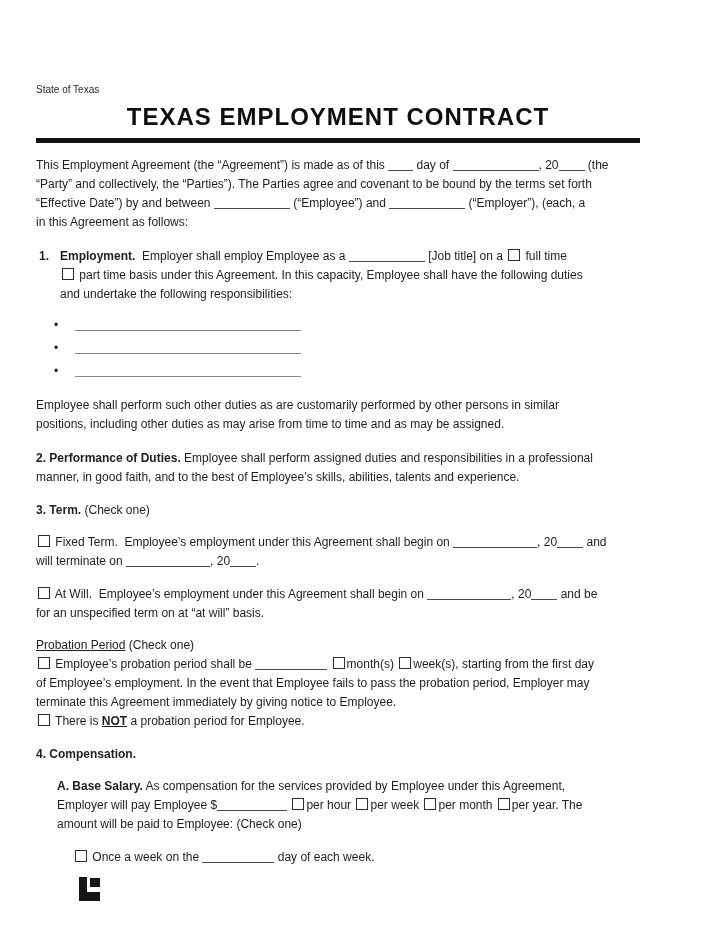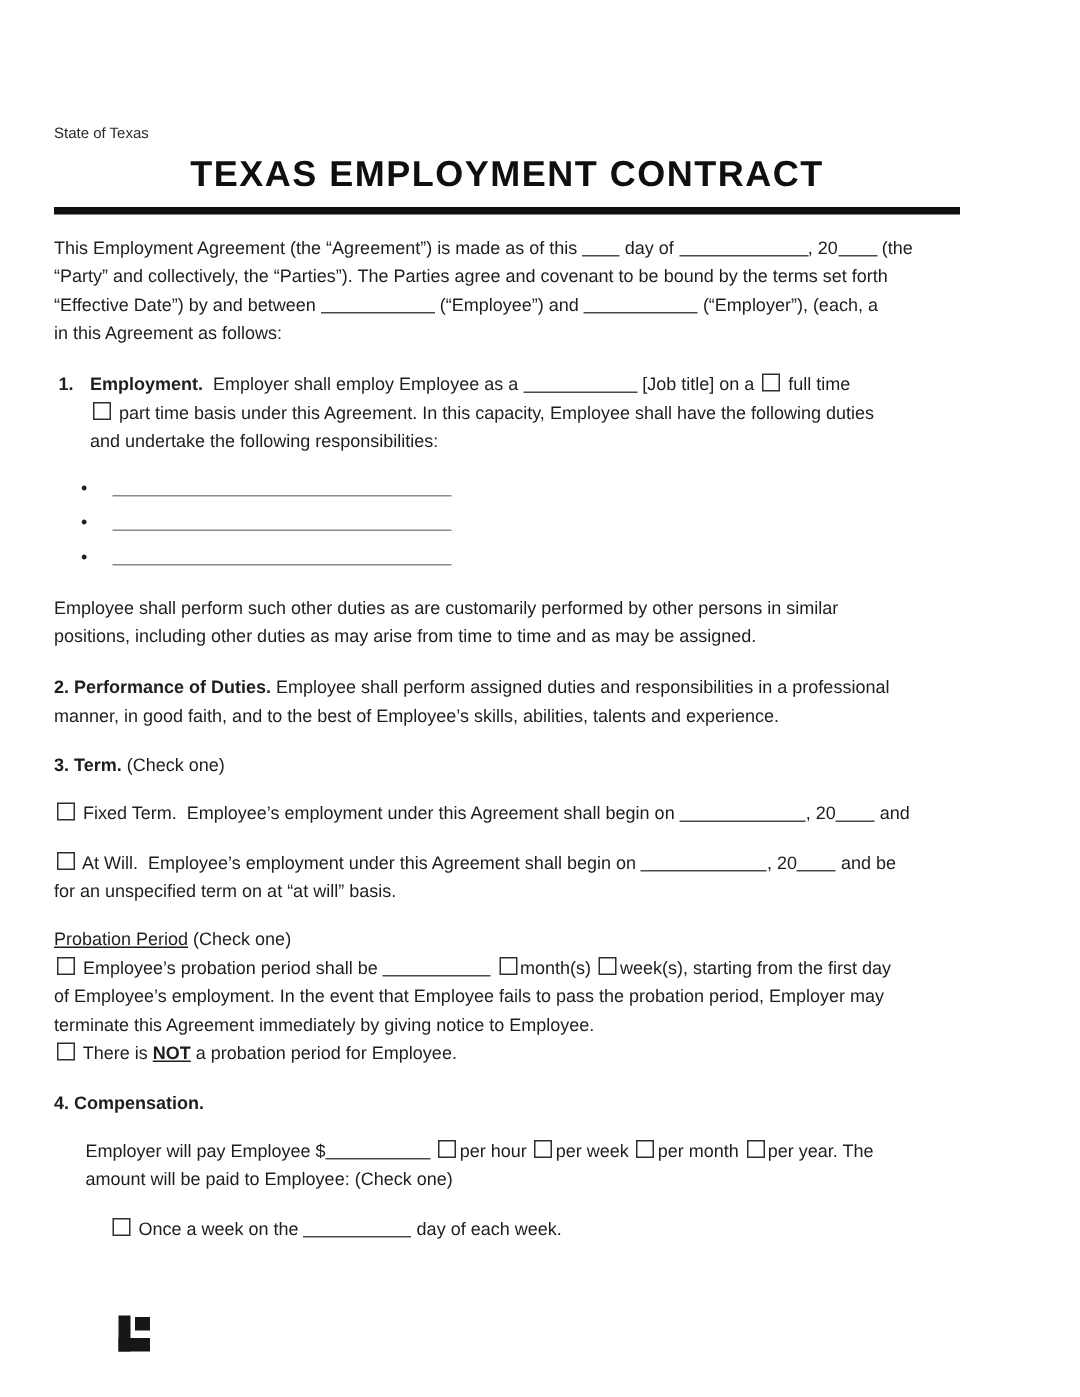--- a/index.html
+++ b/index.html
@@ -115,36 +115,38 @@
       </div>
       <div class="block" data-name="section-2-performance">
         <div class="line" data-name="doc-line"><span class="b " data-name="text-run">2. Performance of Duties.</span><span class="" data-name="text-run"> Employee shall perform assigned duties and responsibilities in a professional</span></div>
         <div class="line" data-name="doc-line"><span class="" data-name="text-run">manner, in good faith, and to the best of Employee’s skills, abilities, talents and experience.</span></div>
       </div>
       <div class="block" data-name="section-3-term">
         <div class="line" data-name="doc-line"><span class="b " data-name="text-run">3. Term.</span><span class="" data-name="text-run"> (Check one)</span></div>
       </div>
       <div class="block" data-name="fixed-term-option">
         <div class="line" data-name="doc-line"><span class="cb" data-name="checkbox-icon"></span><span class="" data-name="text-run"> Fixed Term.&nbsp; Employee’s employment under this Agreement shall begin on </span><span class="blank" data-name="blank-field" style="width: 84px;"></span><span class="" data-name="text-run">, 20</span><span class="blank" data-name="blank-field" style="width: 26px;"></span><span class="" data-name="text-run"> and</span></div>
+        <div class="line" data-name="doc-line"><span class="" data-name="text-run">will terminate on </span><span class="blank" data-name="blank-field" style="width: 84px;"></span><span class="" data-name="text-run">, 20</span><span class="blank" data-name="blank-field" style="width: 26px;"></span><span class="" data-name="text-run">.</span></div>
       </div>
       <div class="block" data-name="at-will-option">
         <div class="line" data-name="doc-line"><span class="cb" data-name="checkbox-icon"></span><span class="" data-name="text-run"> At Will.&nbsp; Employee’s employment under this Agreement shall begin on </span><span class="blank" data-name="blank-field" style="width: 84px;"></span><span class="" data-name="text-run">, 20</span><span class="blank" data-name="blank-field" style="width: 26px;"></span><span class="" data-name="text-run"> and be</span></div>
         <div class="line" data-name="doc-line"><span class="" data-name="text-run">for an unspecified term on at “at will” basis.</span></div>
       </div>
       <div class="block" data-name="probation-period">
         <div class="line" data-name="doc-line"><span class="u" data-name="text-run">Probation Period</span><span class="" data-name="text-run"> (Check one)</span></div>
         <div class="line" data-name="doc-line"><span class="cb" data-name="checkbox-icon"></span><span class="" data-name="text-run"> Employee’s probation period shall be </span><span class="blank" data-name="blank-field" style="width: 72px;"></span><span class="" data-name="text-run"> </span><span class="cb" data-name="checkbox-icon"></span><span class="" data-name="text-run">month(s) </span><span class="cb" data-name="checkbox-icon"></span><span class="" data-name="text-run">week(s), starting from the first day</span></div>
         <div class="line" data-name="doc-line"><span class="" data-name="text-run">of Employee’s employment. In the event that Employee fails to pass the probation period, Employer may</span></div>
         <div class="line" data-name="doc-line"><span class="" data-name="text-run">terminate this Agreement immediately by giving notice to Employee.</span></div>
         <div class="line" data-name="doc-line"><span class="cb" data-name="checkbox-icon"></span><span class="" data-name="text-run"> There is </span><span class="b u" data-name="text-run">NOT</span><span class="" data-name="text-run"> a probation period for Employee.</span></div>
       </div>
       <div class="block" data-name="section-4-compensation">
         <div class="line" data-name="doc-line"><span class="b " data-name="text-run">4. Compensation.</span></div>
       </div>
       <div class="block" data-name="base-salary">
+        <div class="line" data-name="doc-line"><span class="b " data-name="text-run">A. Base Salary.</span><span class="" data-name="text-run"> As compensation for the services provided by Employee under this Agreement,</span></div>
         <div class="line" data-name="doc-line"><span class="" data-name="text-run">Employer will pay Employee $</span><span class="blank" data-name="blank-field" style="width: 70px;"></span><span class="" data-name="text-run"> </span><span class="cb" data-name="checkbox-icon"></span><span class="" data-name="text-run">per hour </span><span class="cb" data-name="checkbox-icon"></span><span class="" data-name="text-run">per week </span><span class="cb" data-name="checkbox-icon"></span><span class="" data-name="text-run">per month </span><span class="cb" data-name="checkbox-icon"></span><span class="" data-name="text-run">per year. The</span></div>
         <div class="line" data-name="doc-line"><span class="" data-name="text-run">amount will be paid to Employee: (Check one)</span></div>
       </div>
       <div class="block" data-name="pay-frequency-option">
         <div class="line" data-name="doc-line"><span class="cb" data-name="checkbox-icon"></span><span class="" data-name="text-run"> Once a week on the </span><span class="blank" data-name="blank-field" style="width: 72px;"></span><span class="" data-name="text-run"> day of each week.</span></div>
       </div>
     </div>
 </div>
 
 <div class="logo" data-name="legal-templates-logo-icon">

